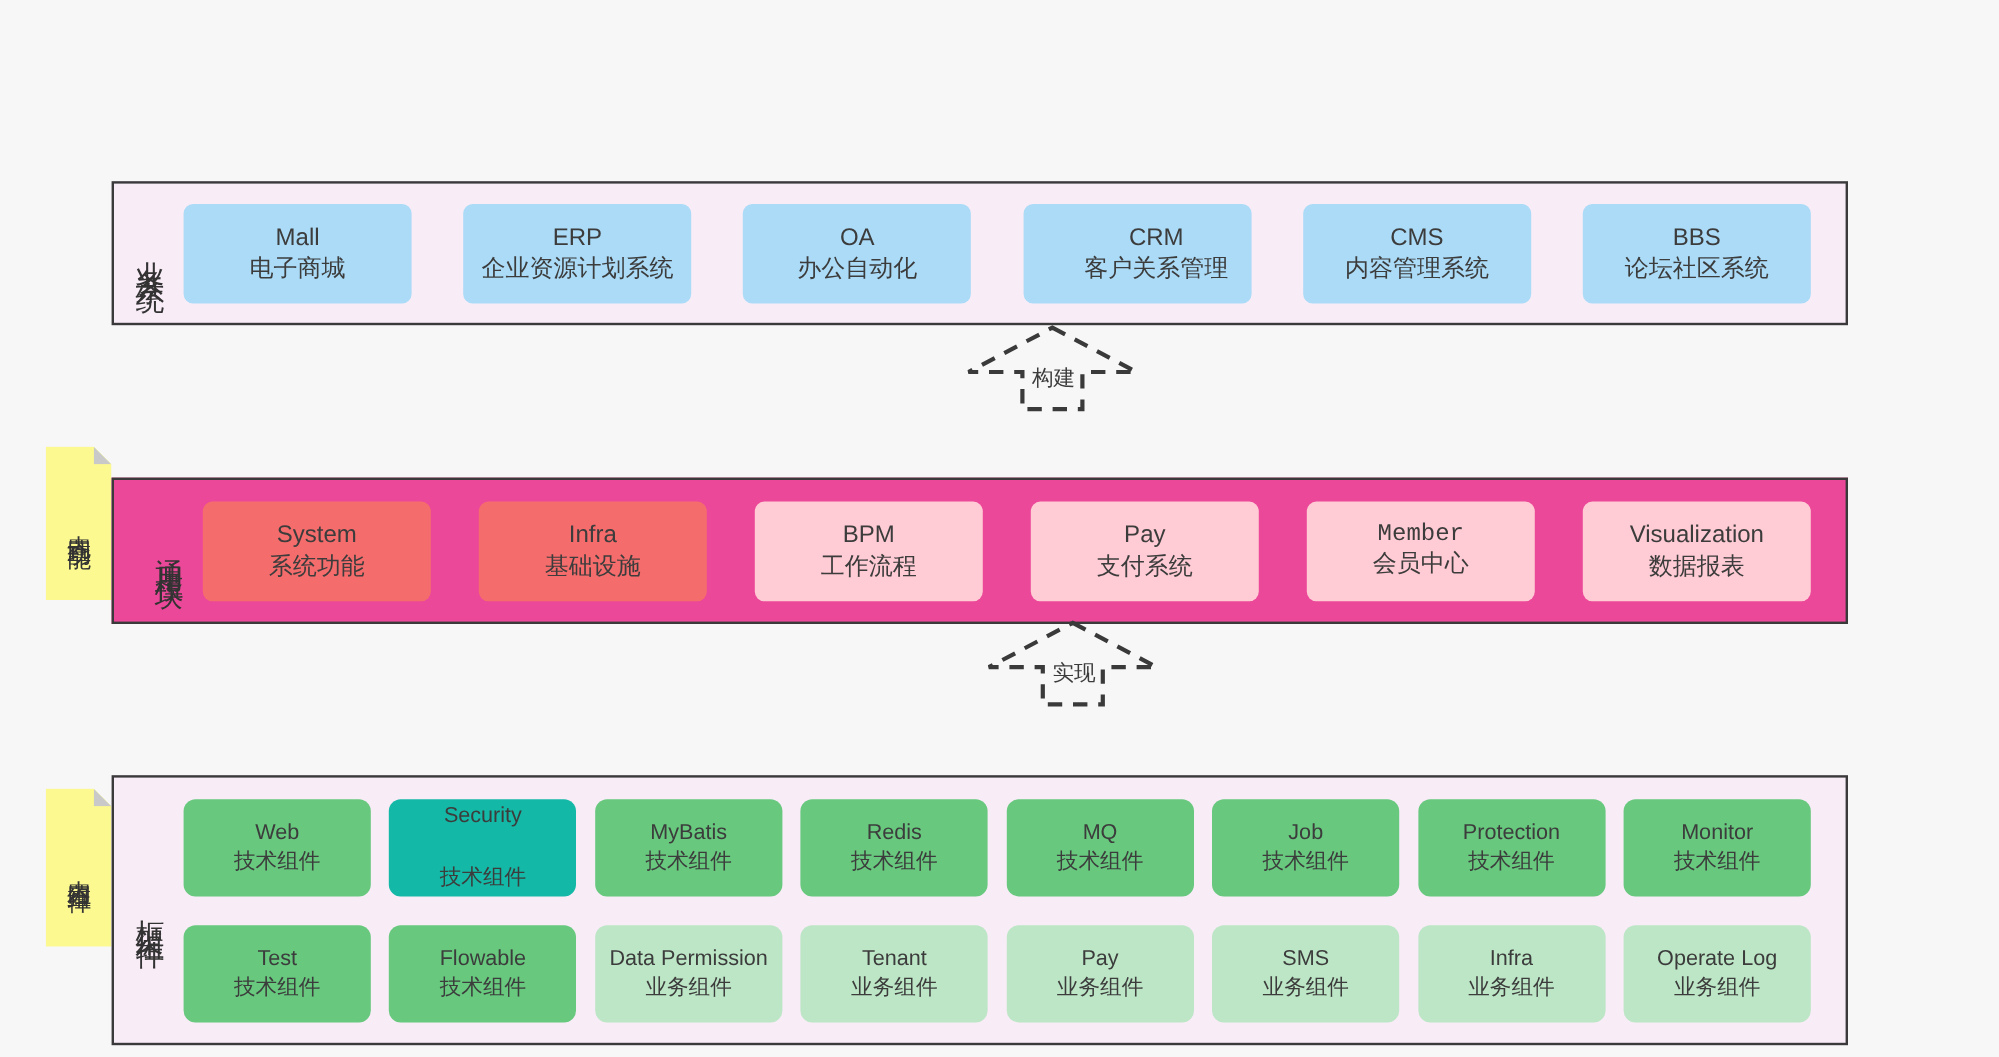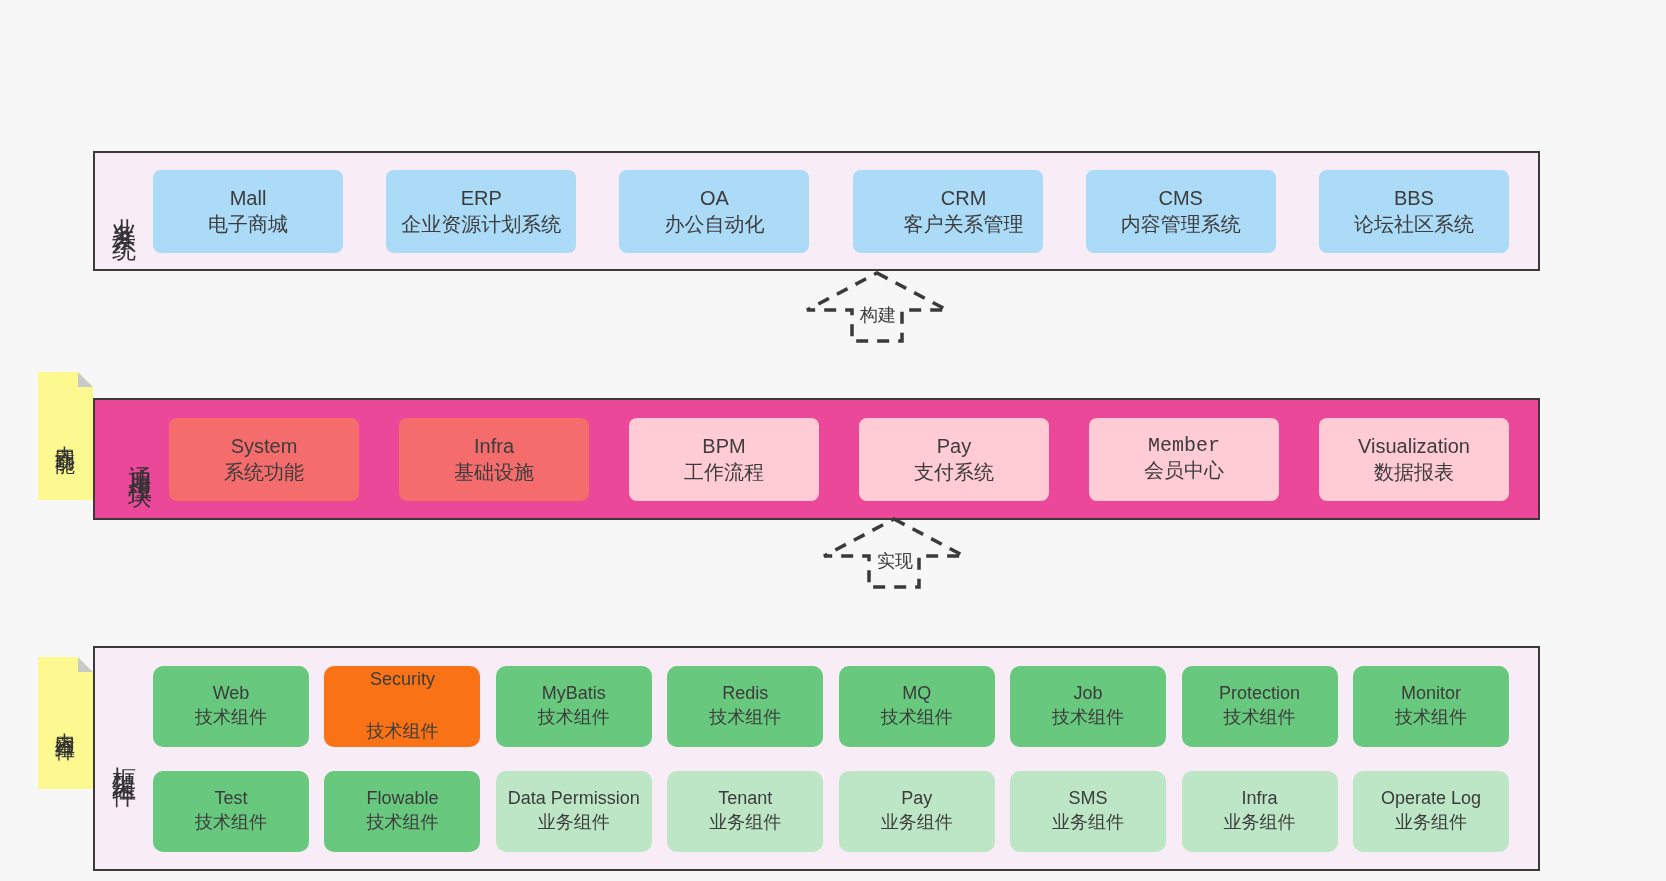--- a/index.html
+++ b/index.html
@@ -152,21 +152,21 @@
   </div>
 
   <div class="band" id="band-components" style="background-color: rgb(248, 236, 247); border-color: rgb(58, 58, 58);">
     <div class="band-label">框架组件</div>
     <div class="band-body">
       <div class="row">
         <div class="box w8" style="background-color: rgb(103, 200, 126);">
           <div>Web</div>
           <div>技术组件</div>
         </div>
-        <div class="box w8" style="background-color: #f97316; gap: 28px;">
+        <div class="box w8" style="background-color: #14b8a6; gap: 28px;">
           <div>Security</div>
           <div>技术组件</div>
         </div>
         <div class="box w8" style="background-color: rgb(103, 200, 126);">
           <div>MyBatis</div>
           <div>技术组件</div>
         </div>
         <div class="box w8" style="background-color: rgb(103, 200, 126);">
           <div>Redis</div>
           <div>技术组件</div>

